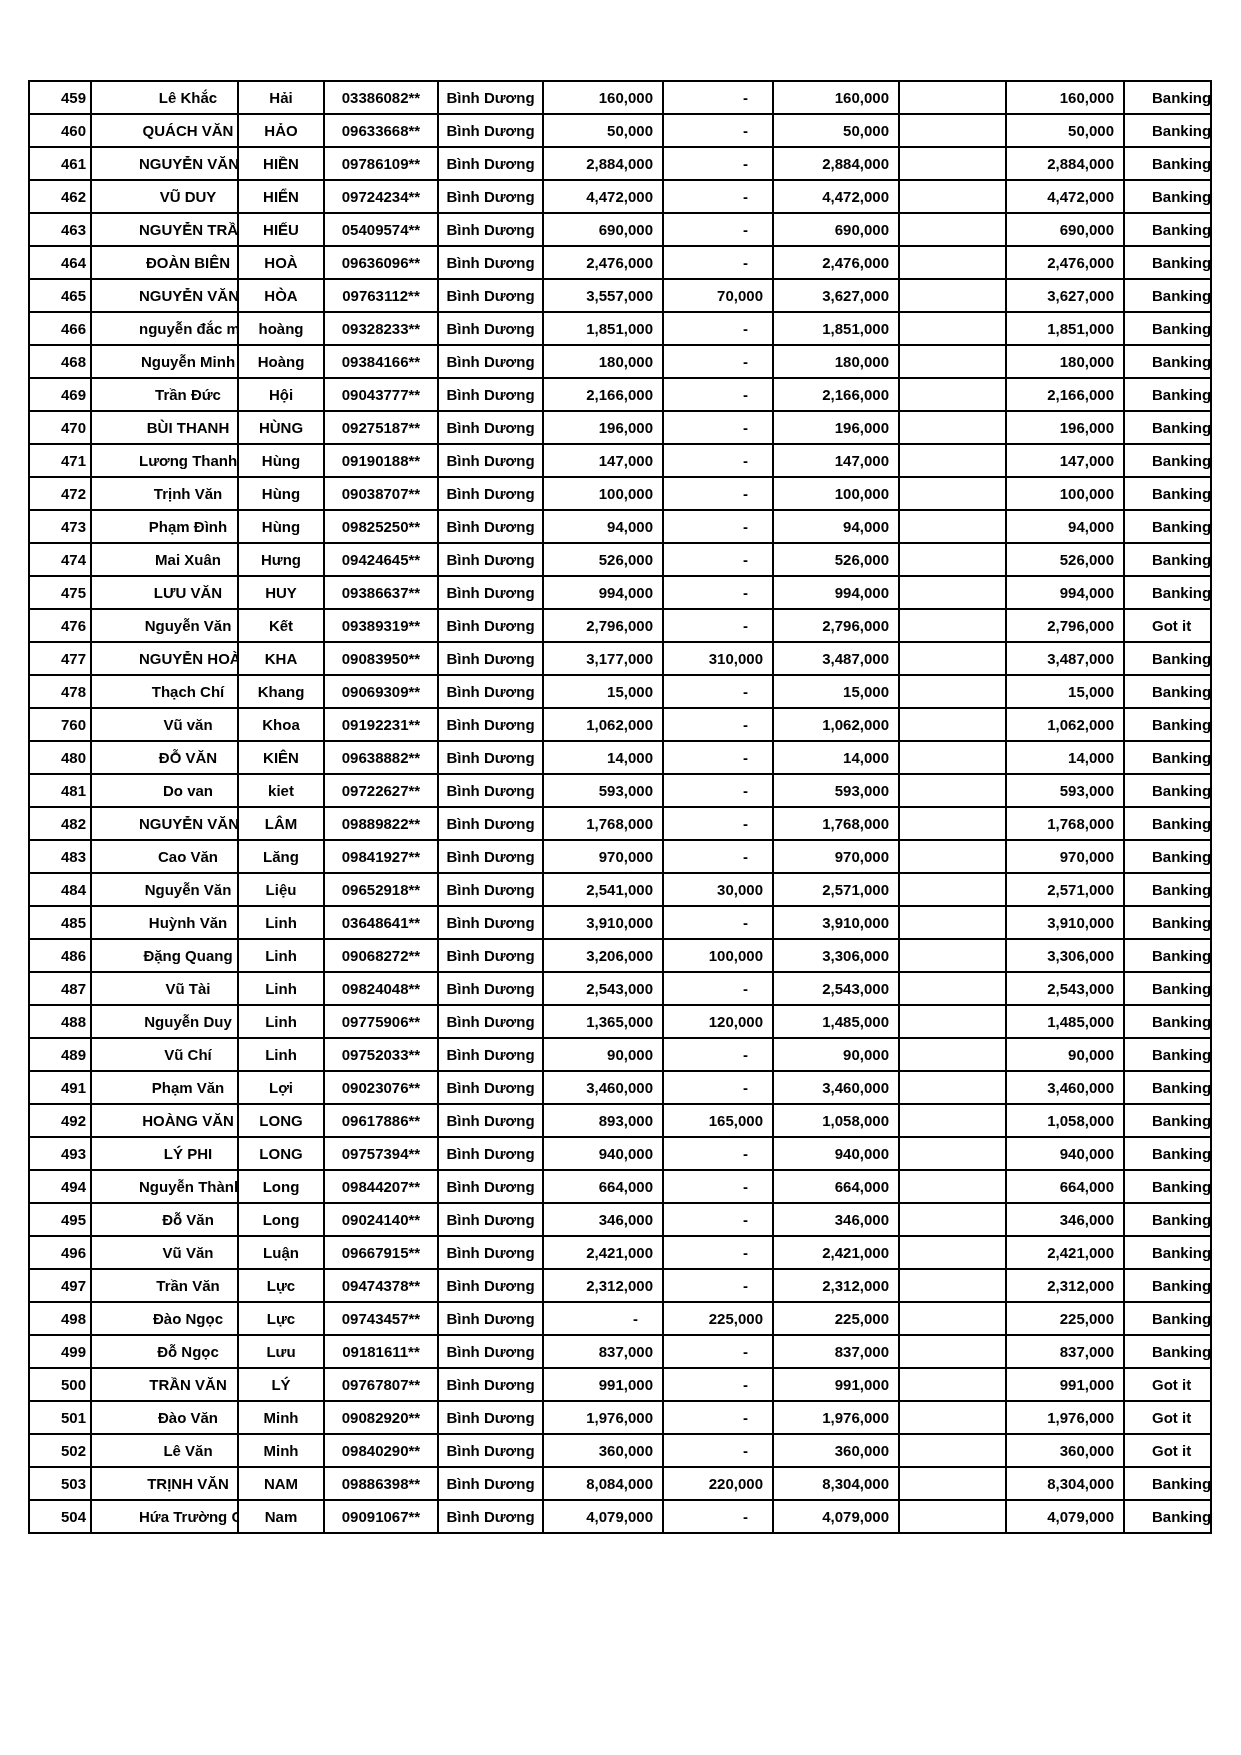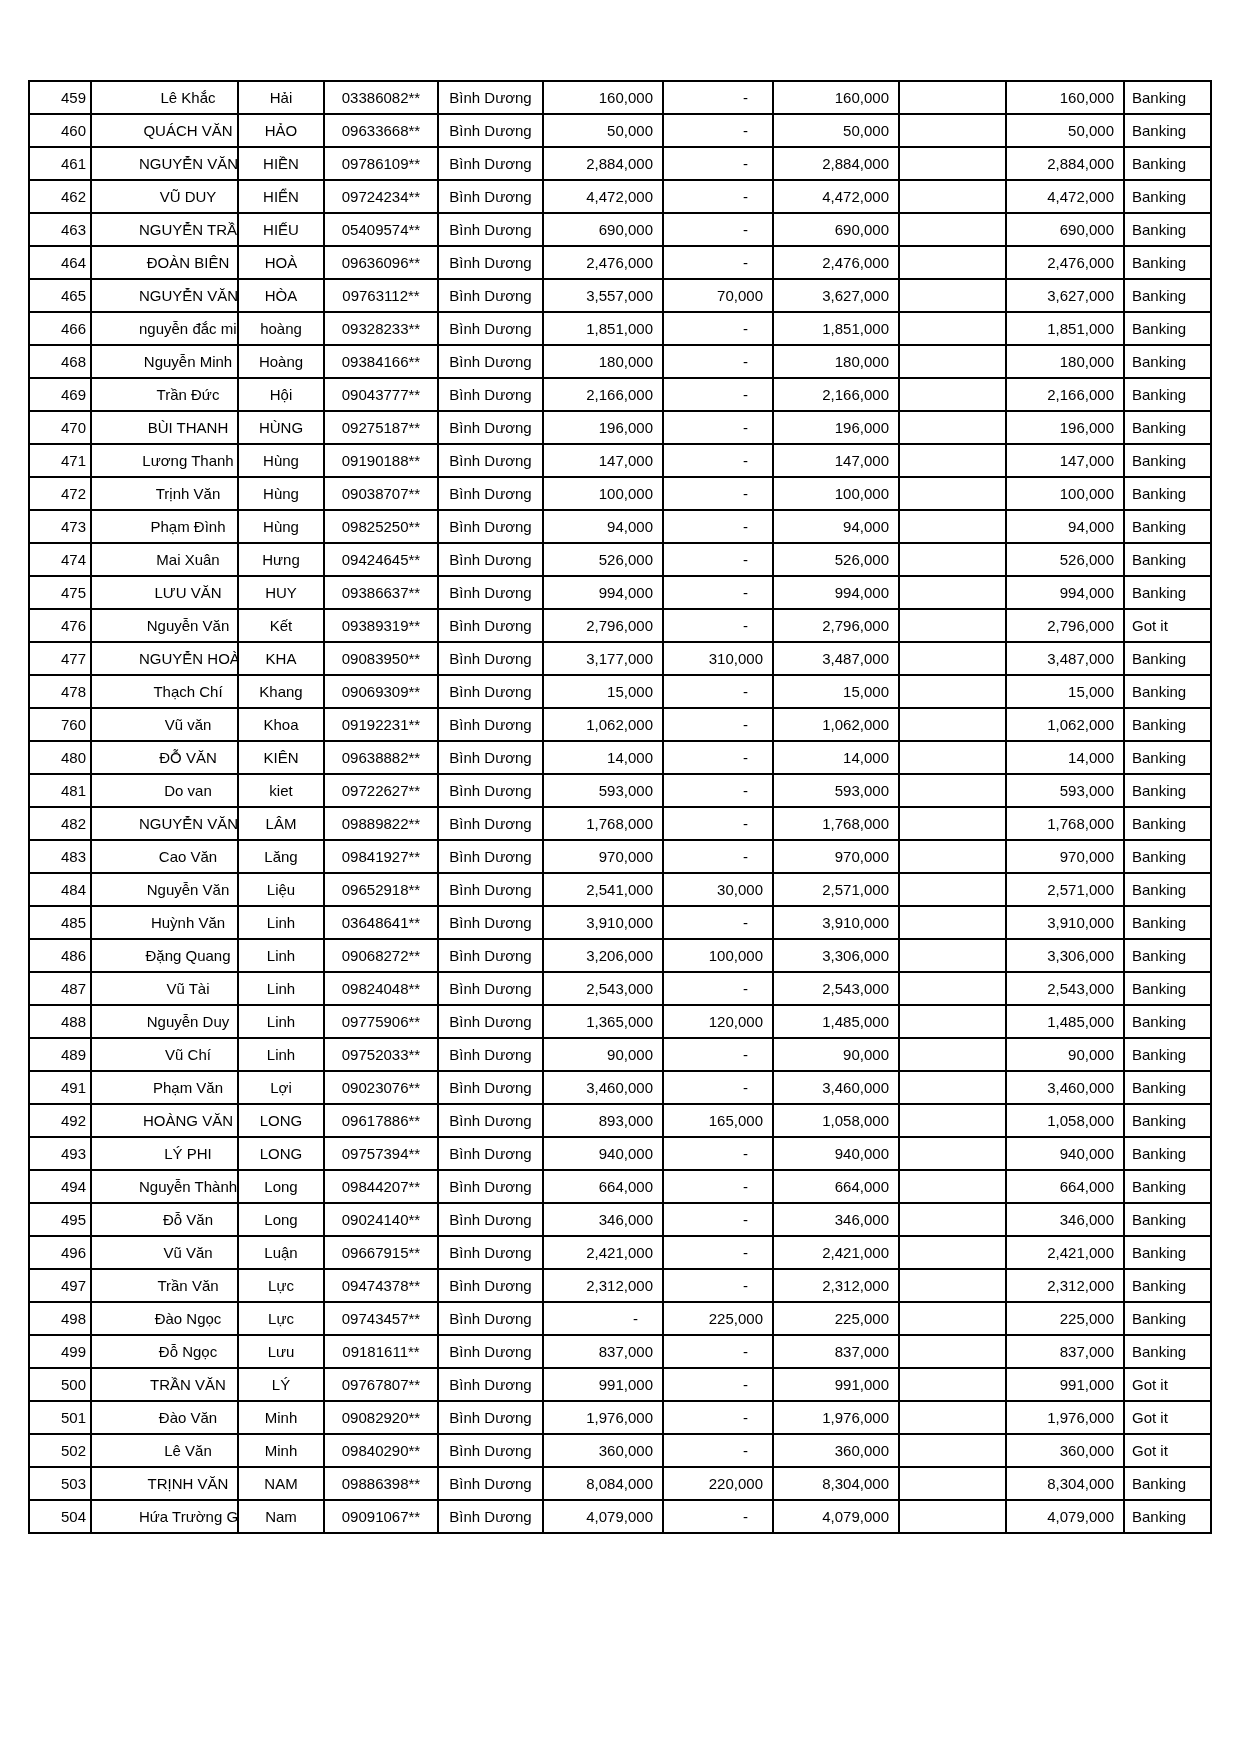--- a/index.html
+++ b/index.html
@@ -1,29 +1,29 @@
 <!DOCTYPE html>
 <html><head>
 <meta charset="utf-8">
 <style>
   html,body{margin:0;padding:0;background:#ffffff;}
   body{width:1241px;height:1755px;position:relative;font-family:"Liberation Sans",sans-serif;color:#000;}
   .sheet{position:absolute;left:28px;top:80px;}
-  table{border-collapse:collapse;table-layout:fixed;width:1182px;}
+  table{border-collapse:collapse;table-layout:fixed;width:1182px;font-weight:bold;}
   td{border:2px solid #000;height:31px;box-sizing:content-box;padding:0;font-size:15px;
      line-height:31px;overflow:hidden;white-space:nowrap;vertical-align:middle;background:#fff;}
   td.c-no{text-align:right;padding-right:4px;}
   td.c-first{text-align:center;padding-left:47px;}
   td.c-last{text-align:center;margin-left:43px;}
   td.c-phone{text-align:center;}
   td.c-prov{text-align:center;}
   td.c-amt{text-align:right;padding-right:9px;}
   td.c-amt.is-dash{padding-right:24px;}
   td.c-blank{}
-  td.c-status{text-align:left;padding-left:7px;}
+  td.c-status{text-align:left;padding-left:27px;}
 </style>
 </head>
 <body>
 
 <div class="sheet">
   <table>
     <colgroup>
       <col style="width:62px">
         <col style="width:147px">
         <col style="width:86px">

